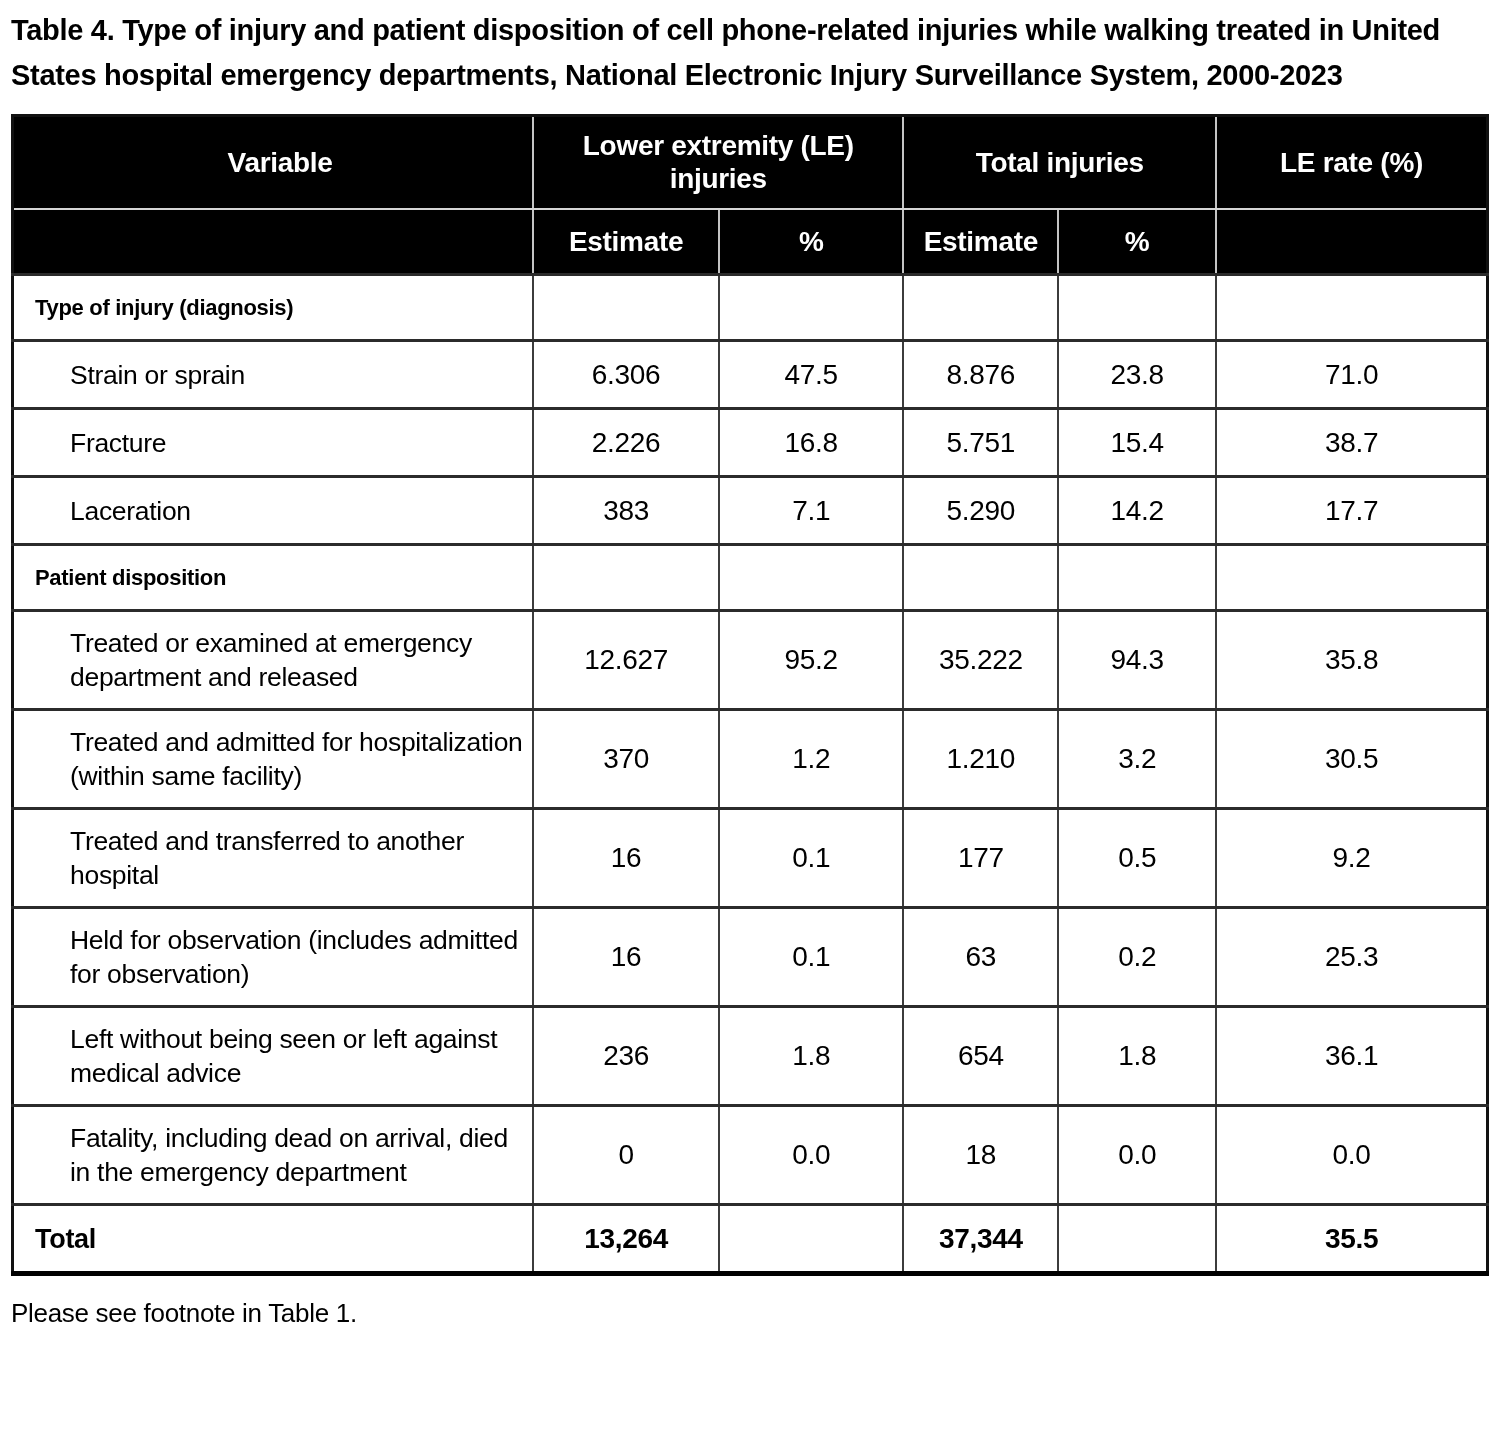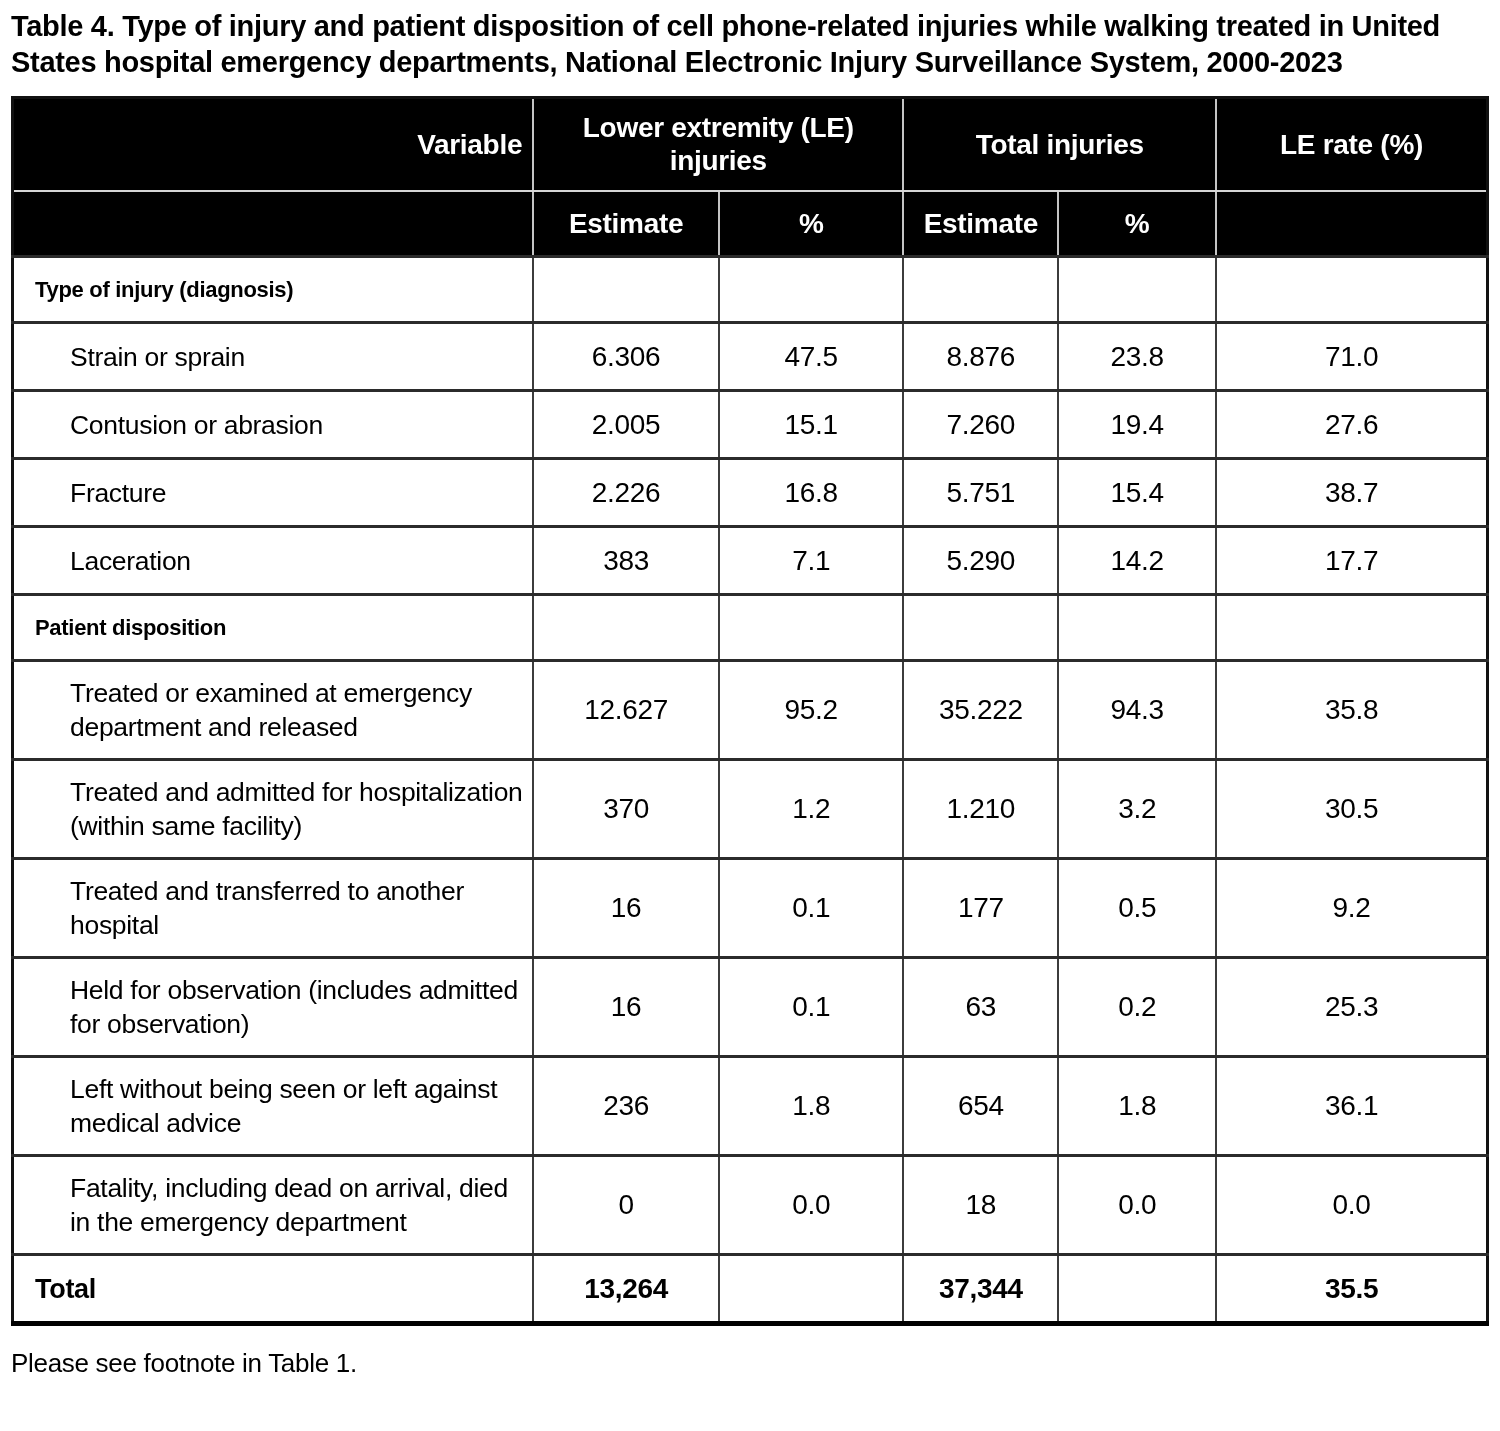--- a/index.html
+++ b/index.html
@@ -11,21 +11,21 @@
     color: #000000;
   }
   .page {
     width: 1500px;
     min-height: 1431px;
     padding: 8px 11px 10px 11px;
   }
   .title {
     font-size: 29px;
     font-weight: bold;
-    line-height: 36px;
+    line-height: 45px;
     letter-spacing: -0.3px;
     margin: 0 0 16px 0;
     max-width: 1475px;
   }
   table.data-table {
     width: 1478px;
     border-collapse: collapse;
     table-layout: fixed;
     border-top: 3px solid #111111;
     border-left: 3px solid #111111;
@@ -43,21 +43,21 @@
     text-align: center;
     vertical-align: middle;
     padding: 8px 10px;
     border-right: 2px solid #c4c4c4;
   }
   thead th:last-child { border-right: none; }
   thead tr.group-row { height: 93px; }
   thead tr.group-row th { border-bottom: 2px solid #d6d6d6; }
   thead tr.sub-row { height: 66px; margin-top: 46px; }
   thead th.var-head {
-    text-align: right;
+    text-align: center;
     padding-left: 24px;
   }
   
   tbody td {
     background: #ffffff;
     font-size: 28px;
     line-height: 34px;
     letter-spacing: -0.3px;
     vertical-align: middle;
     padding: 14px 10px;
@@ -134,28 +134,20 @@
         </tr>
         <tr class="data-row">
           <td class="row-label">Strain or sprain</td>
           <td class="num">6.306</td>
           <td class="num">47.5</td>
           <td class="num">8.876</td>
           <td class="num">23.8</td>
           <td class="num">71.0</td>
         </tr>
         <tr class="data-row">
-          <td class="row-label">Contusion or abrasion</td>
-          <td class="num">2.005</td>
-          <td class="num">15.1</td>
-          <td class="num">7.260</td>
-          <td class="num">19.4</td>
-          <td class="num">27.6</td>
-        </tr>
-        <tr class="data-row">
           <td class="row-label">Fracture</td>
           <td class="num">2.226</td>
           <td class="num">16.8</td>
           <td class="num">5.751</td>
           <td class="num">15.4</td>
           <td class="num">38.7</td>
         </tr>
         <tr class="data-row">
           <td class="row-label">Laceration</td>
           <td class="num">383</td>

